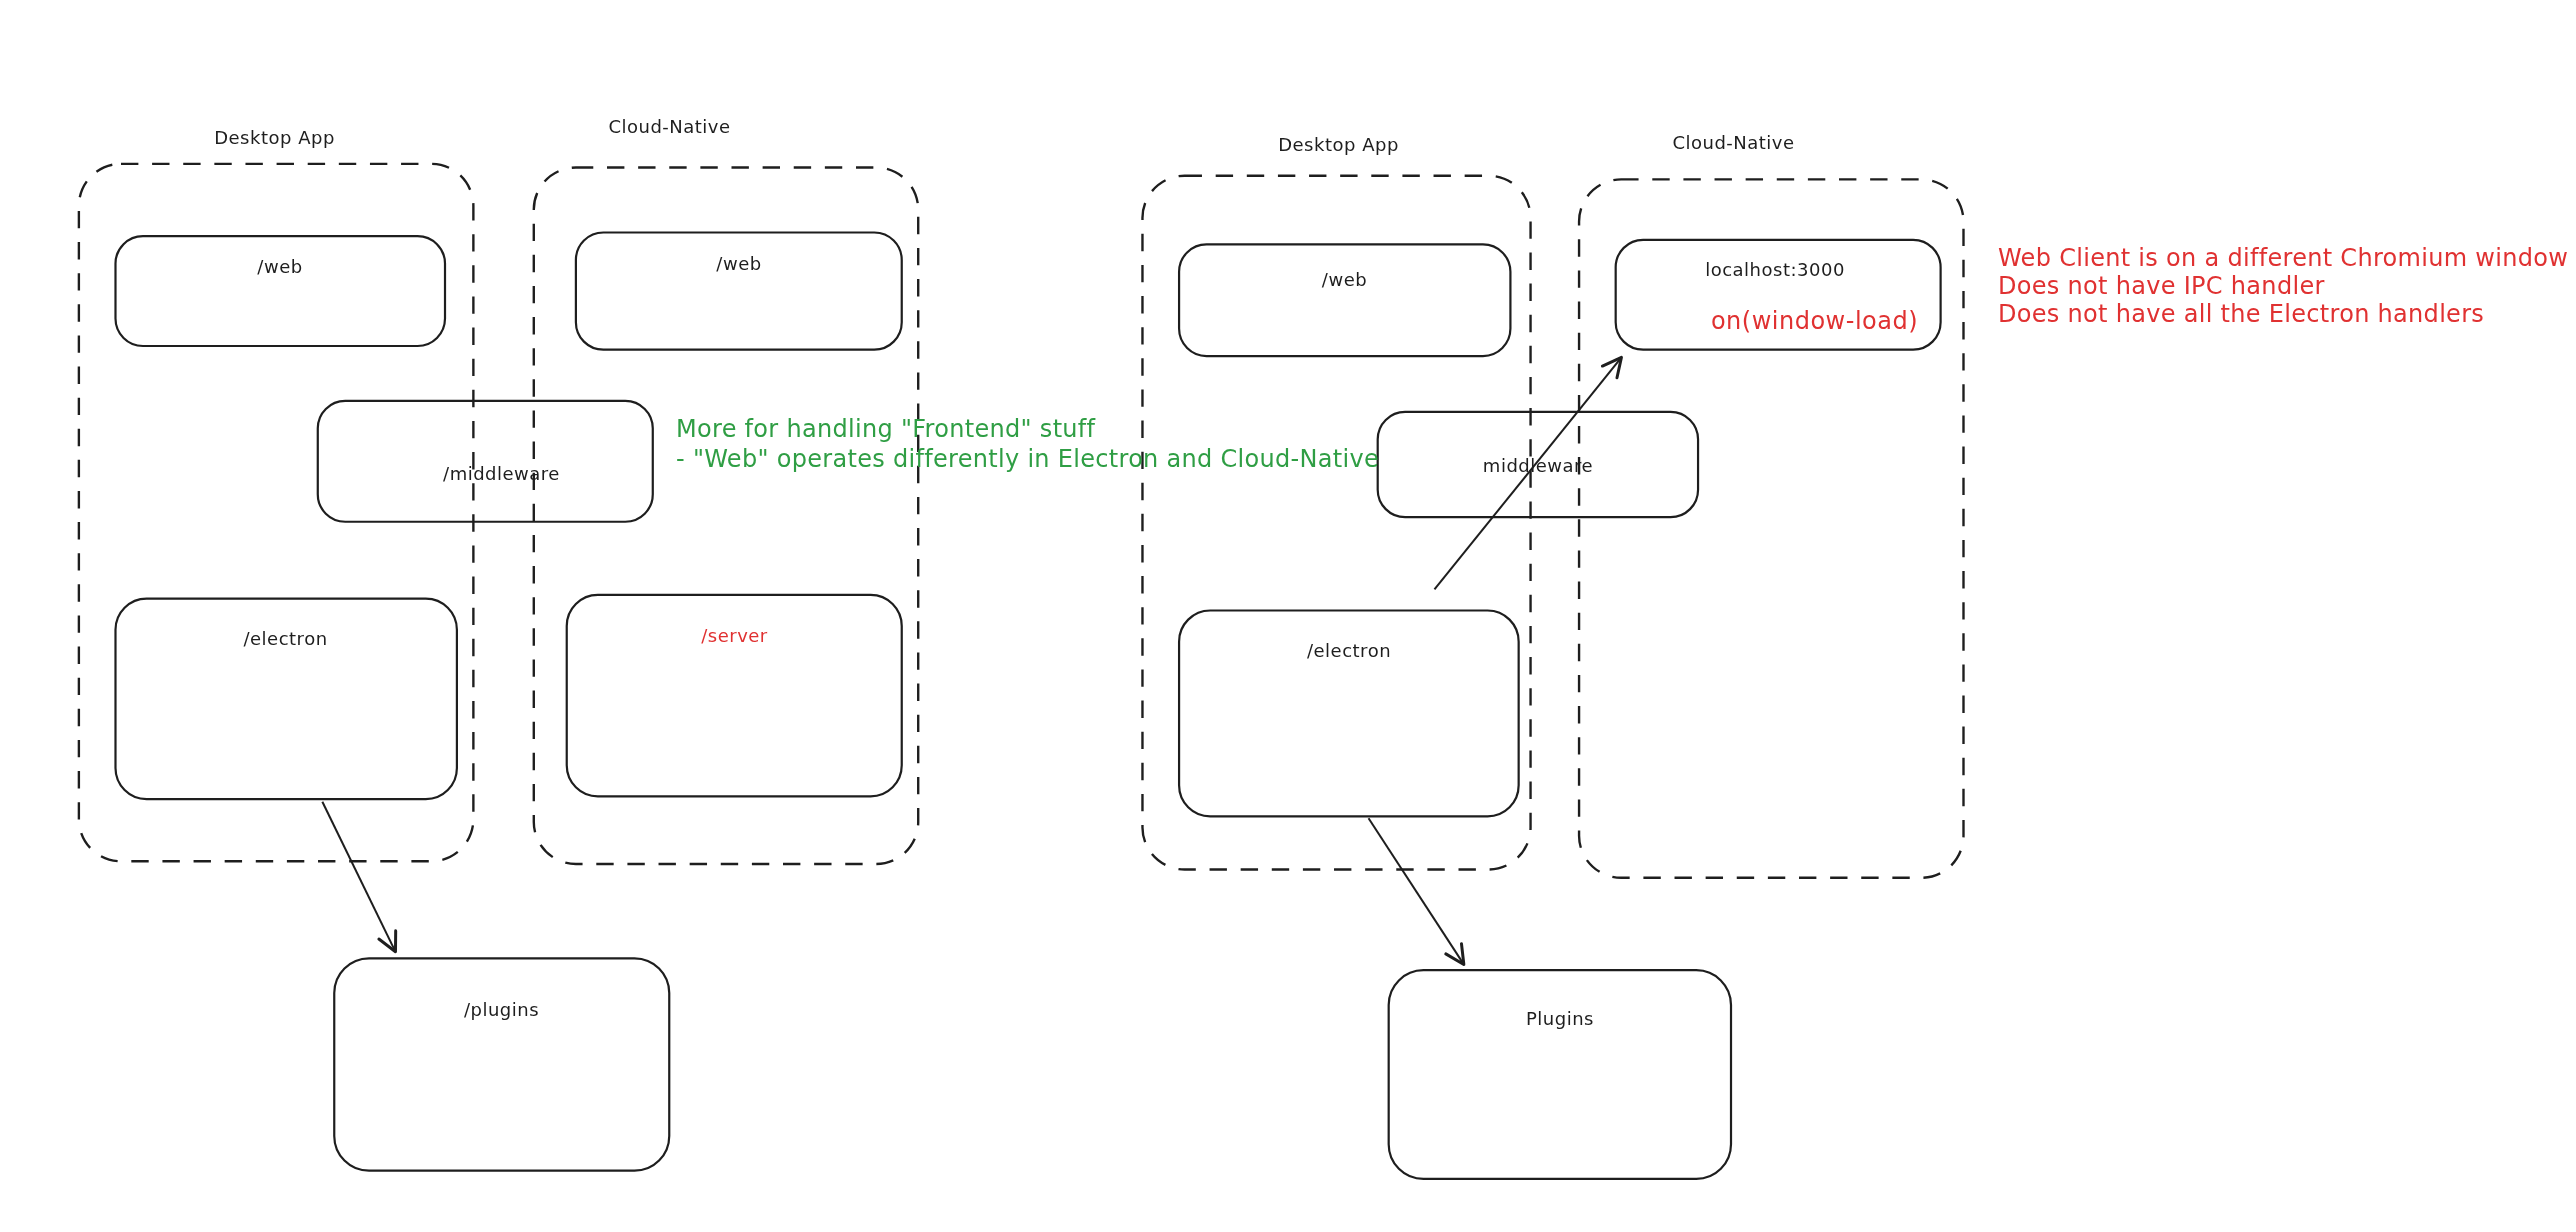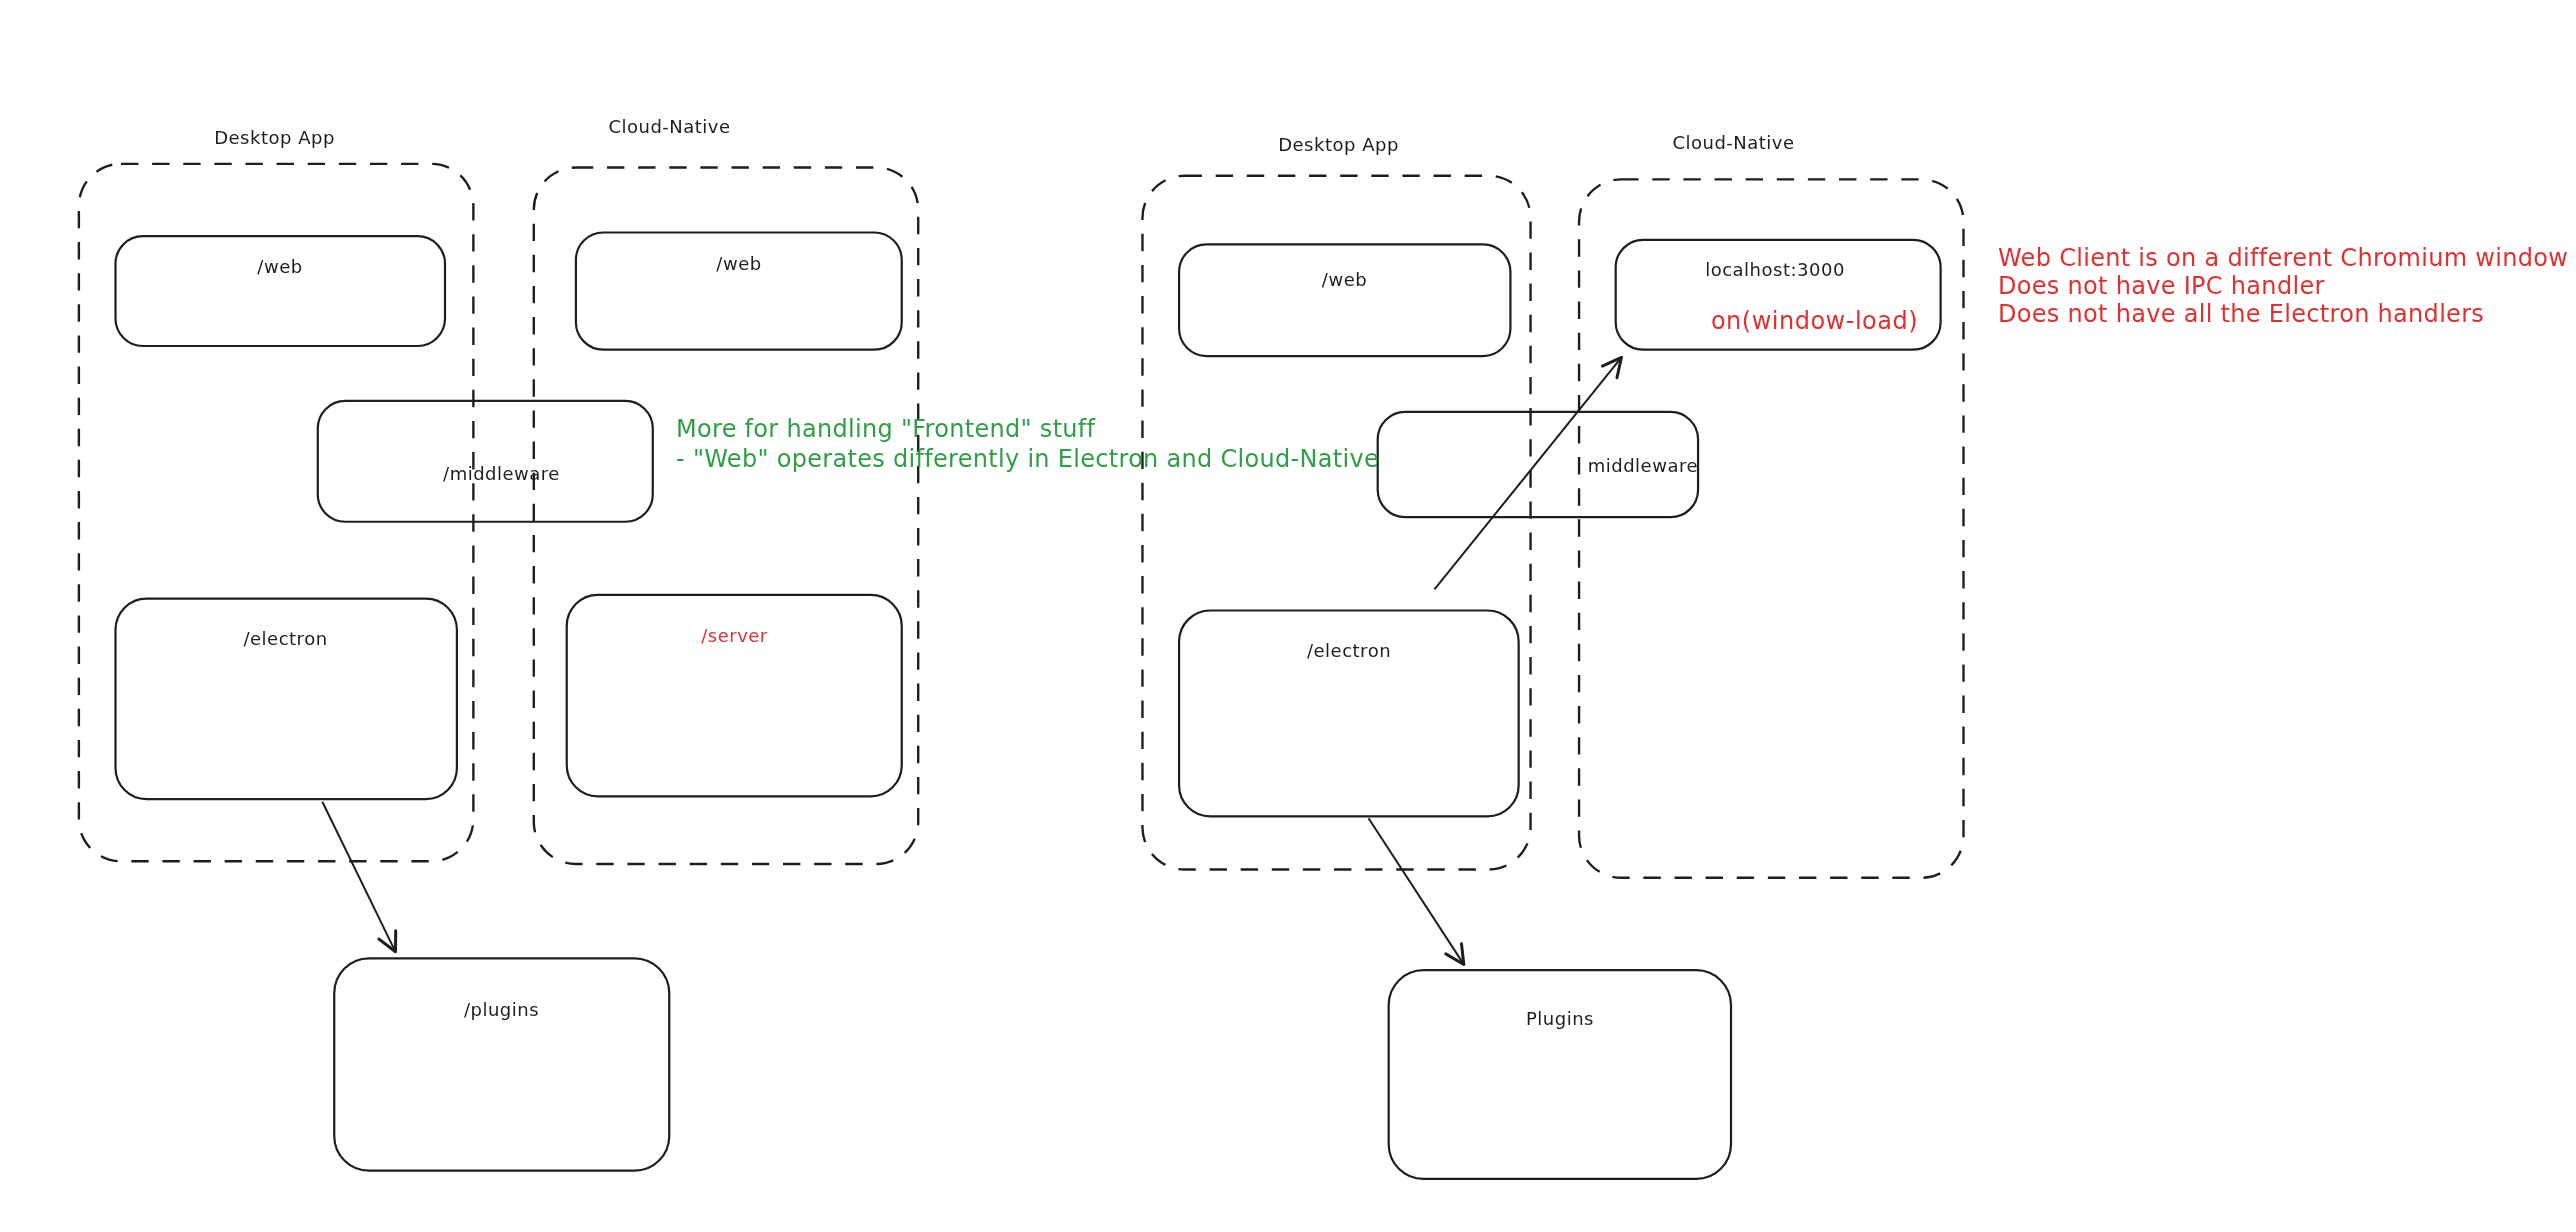--- a/index.html
+++ b/index.html
@@ -88,21 +88,21 @@
   <div class="lbl" style="left:115px; top:623px; width:341px;">/electron</div>
   <div class="lbl red" style="left:567px; top:620px; width:335px;">/server</div>
   <div class="lbl" style="left:334px; top:994px; width:335px;">/plugins</div>
 
   <div class="lbl" style="left:1201px; top:129px; width:275px;">Desktop App</div>
   <div class="lbl" style="left:1596px; top:127px; width:275px;">Cloud-Native</div>
 
   <div class="lbl" style="left:1179px; top:264px; width:331px;">/web</div>
   <div class="lbl" style="left:1608px; top:254px; width:334px;">localhost:3000</div>
   <div class="lbl red" style="left:1652px; top:306px; width:325px; font-size:24px;">on(window-load)</div>
-  <div class="lbl" style="left:1378px; top:450px; width:320px;text-align:right;">middleware</div>
+  <div class="lbl" style="left:1378px; top:450px; width:320px;">middleware</div>
   <div class="lbl" style="left:1179px; top:635px; width:340px;">/electron</div>
   <div class="lbl" style="left:1389px; top:1003px; width:342px;">Plugins</div>
 
   <div class="ann green" style="left:676px; top:414px;">
     <div class="ann-line">More for handling "Frontend" stuff</div>
     <div class="ann-line">- "Web" operates differently in Electron and Cloud-Native</div>
   </div>
 
   <div class="ann red" style="left:1998px; top:244px;">
     <div class="ann-line">Web Client is on a different Chromium window</div>

